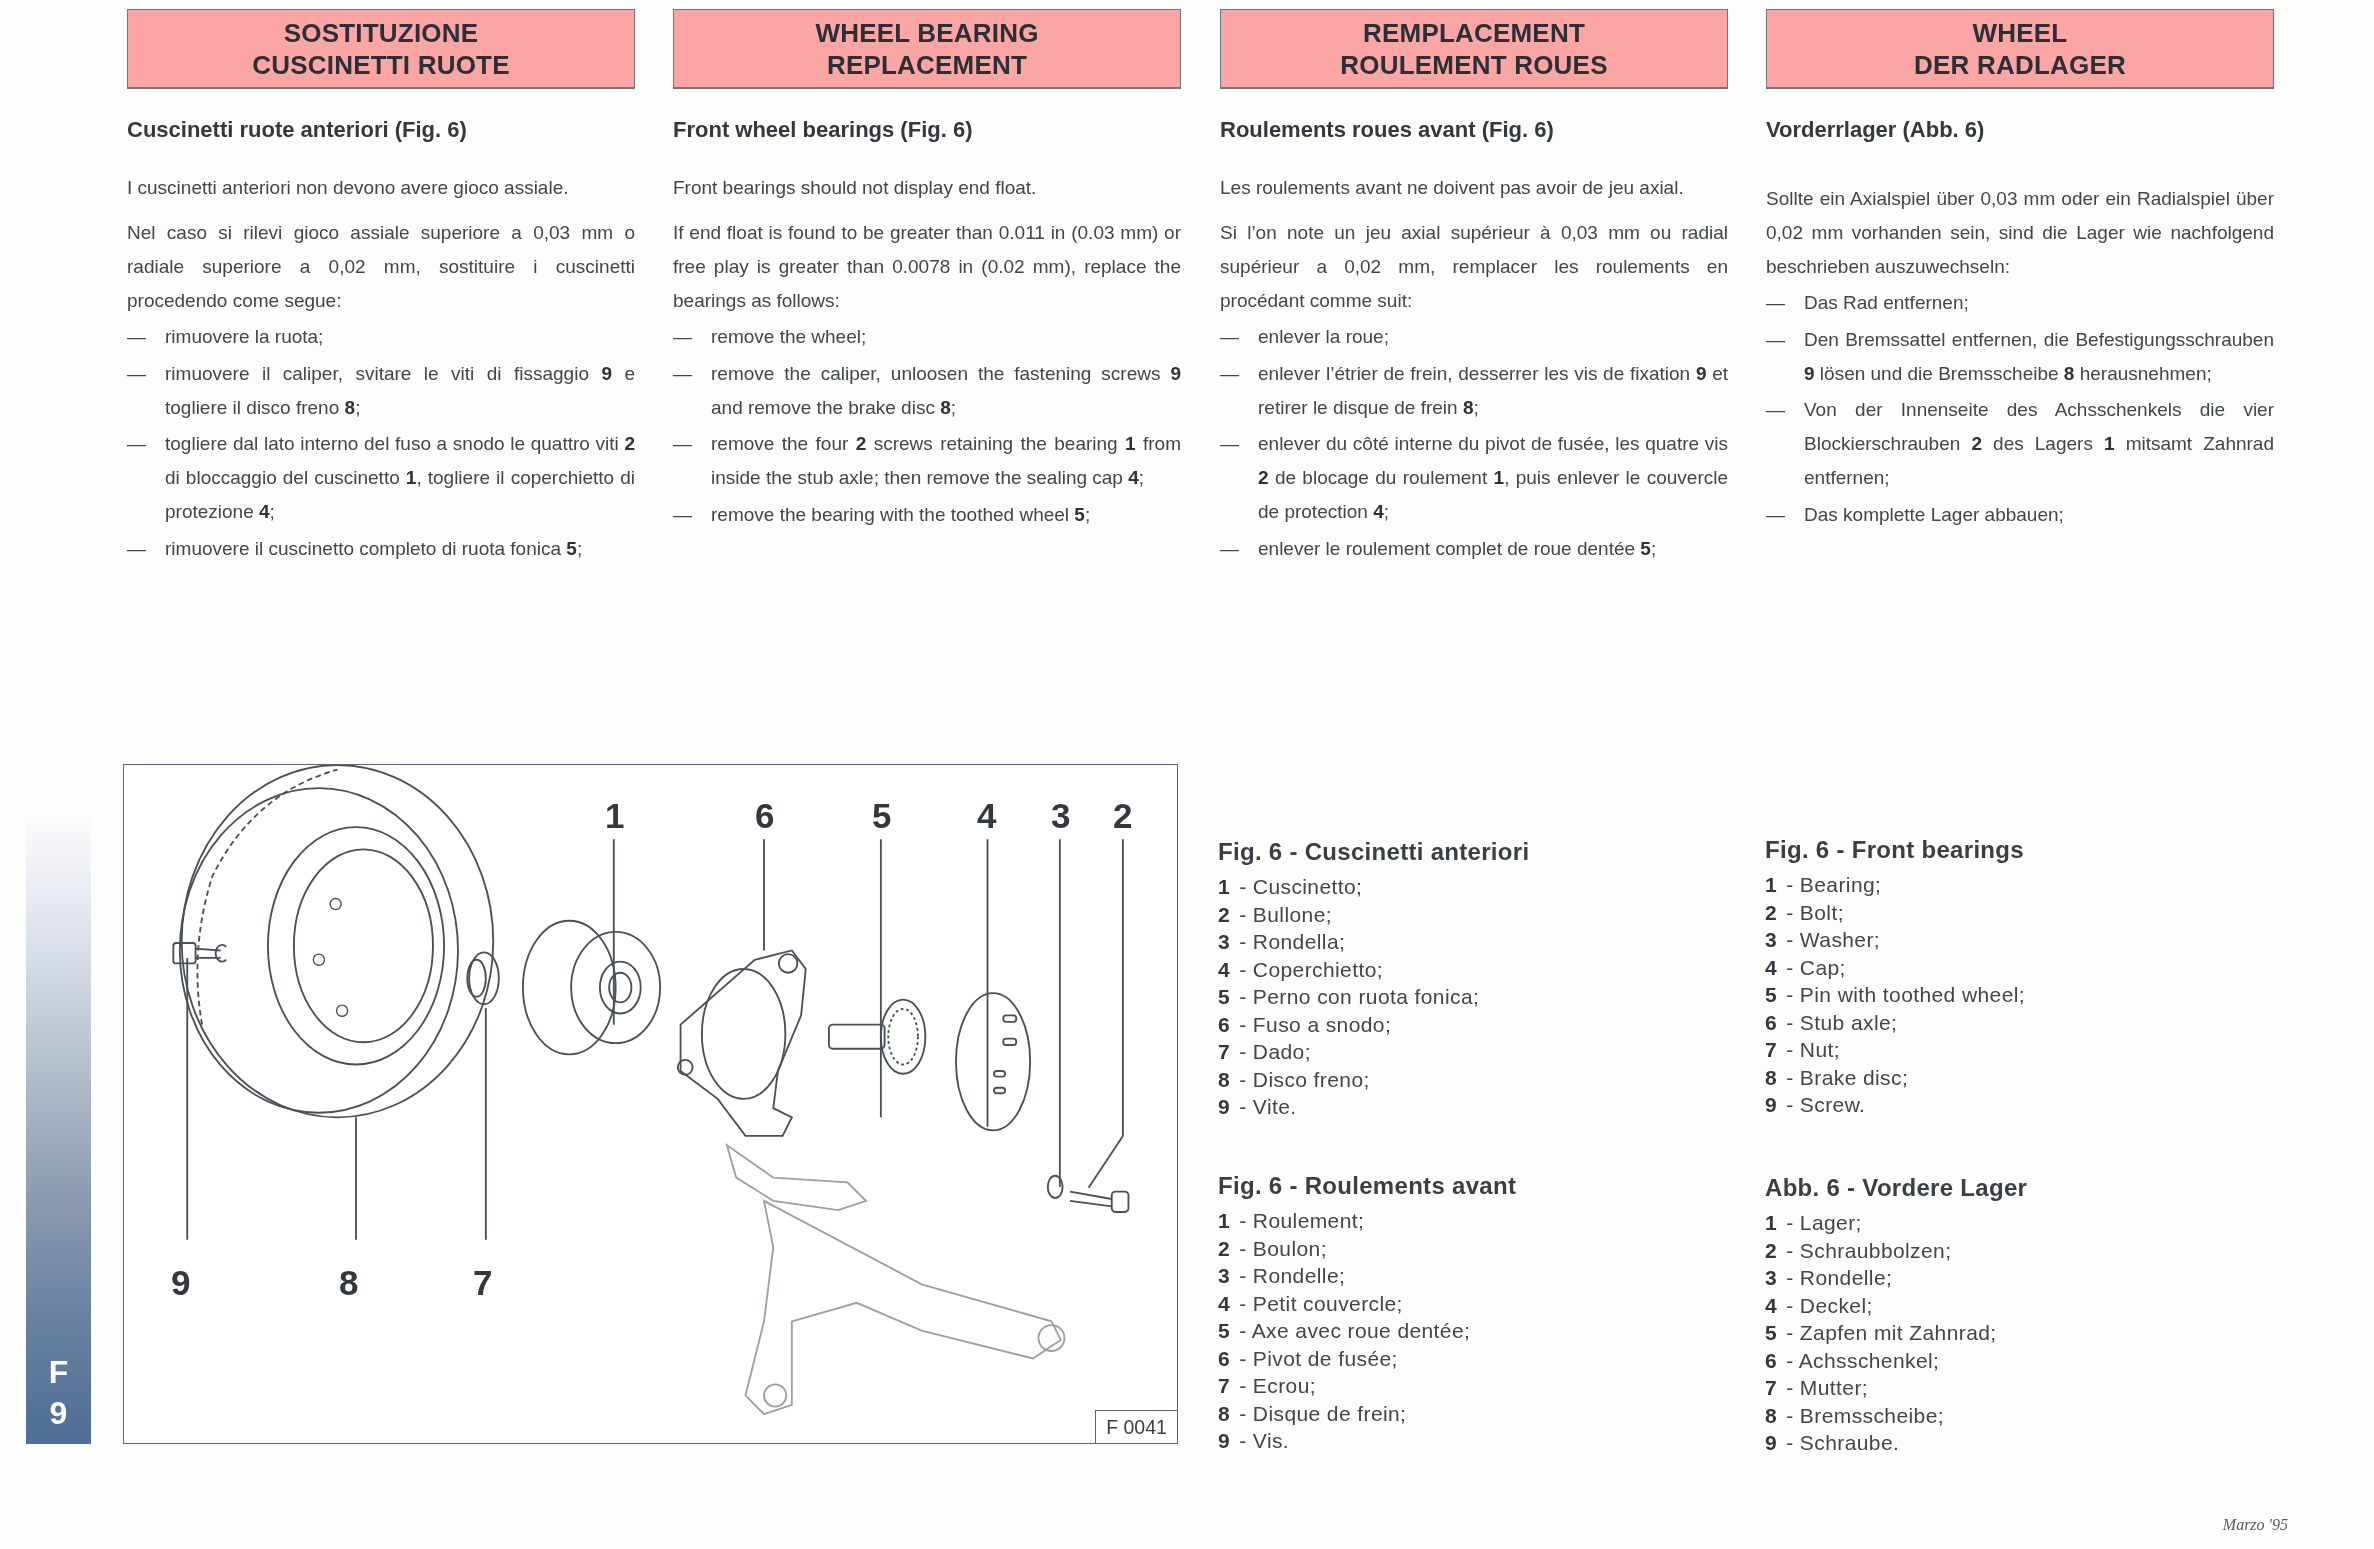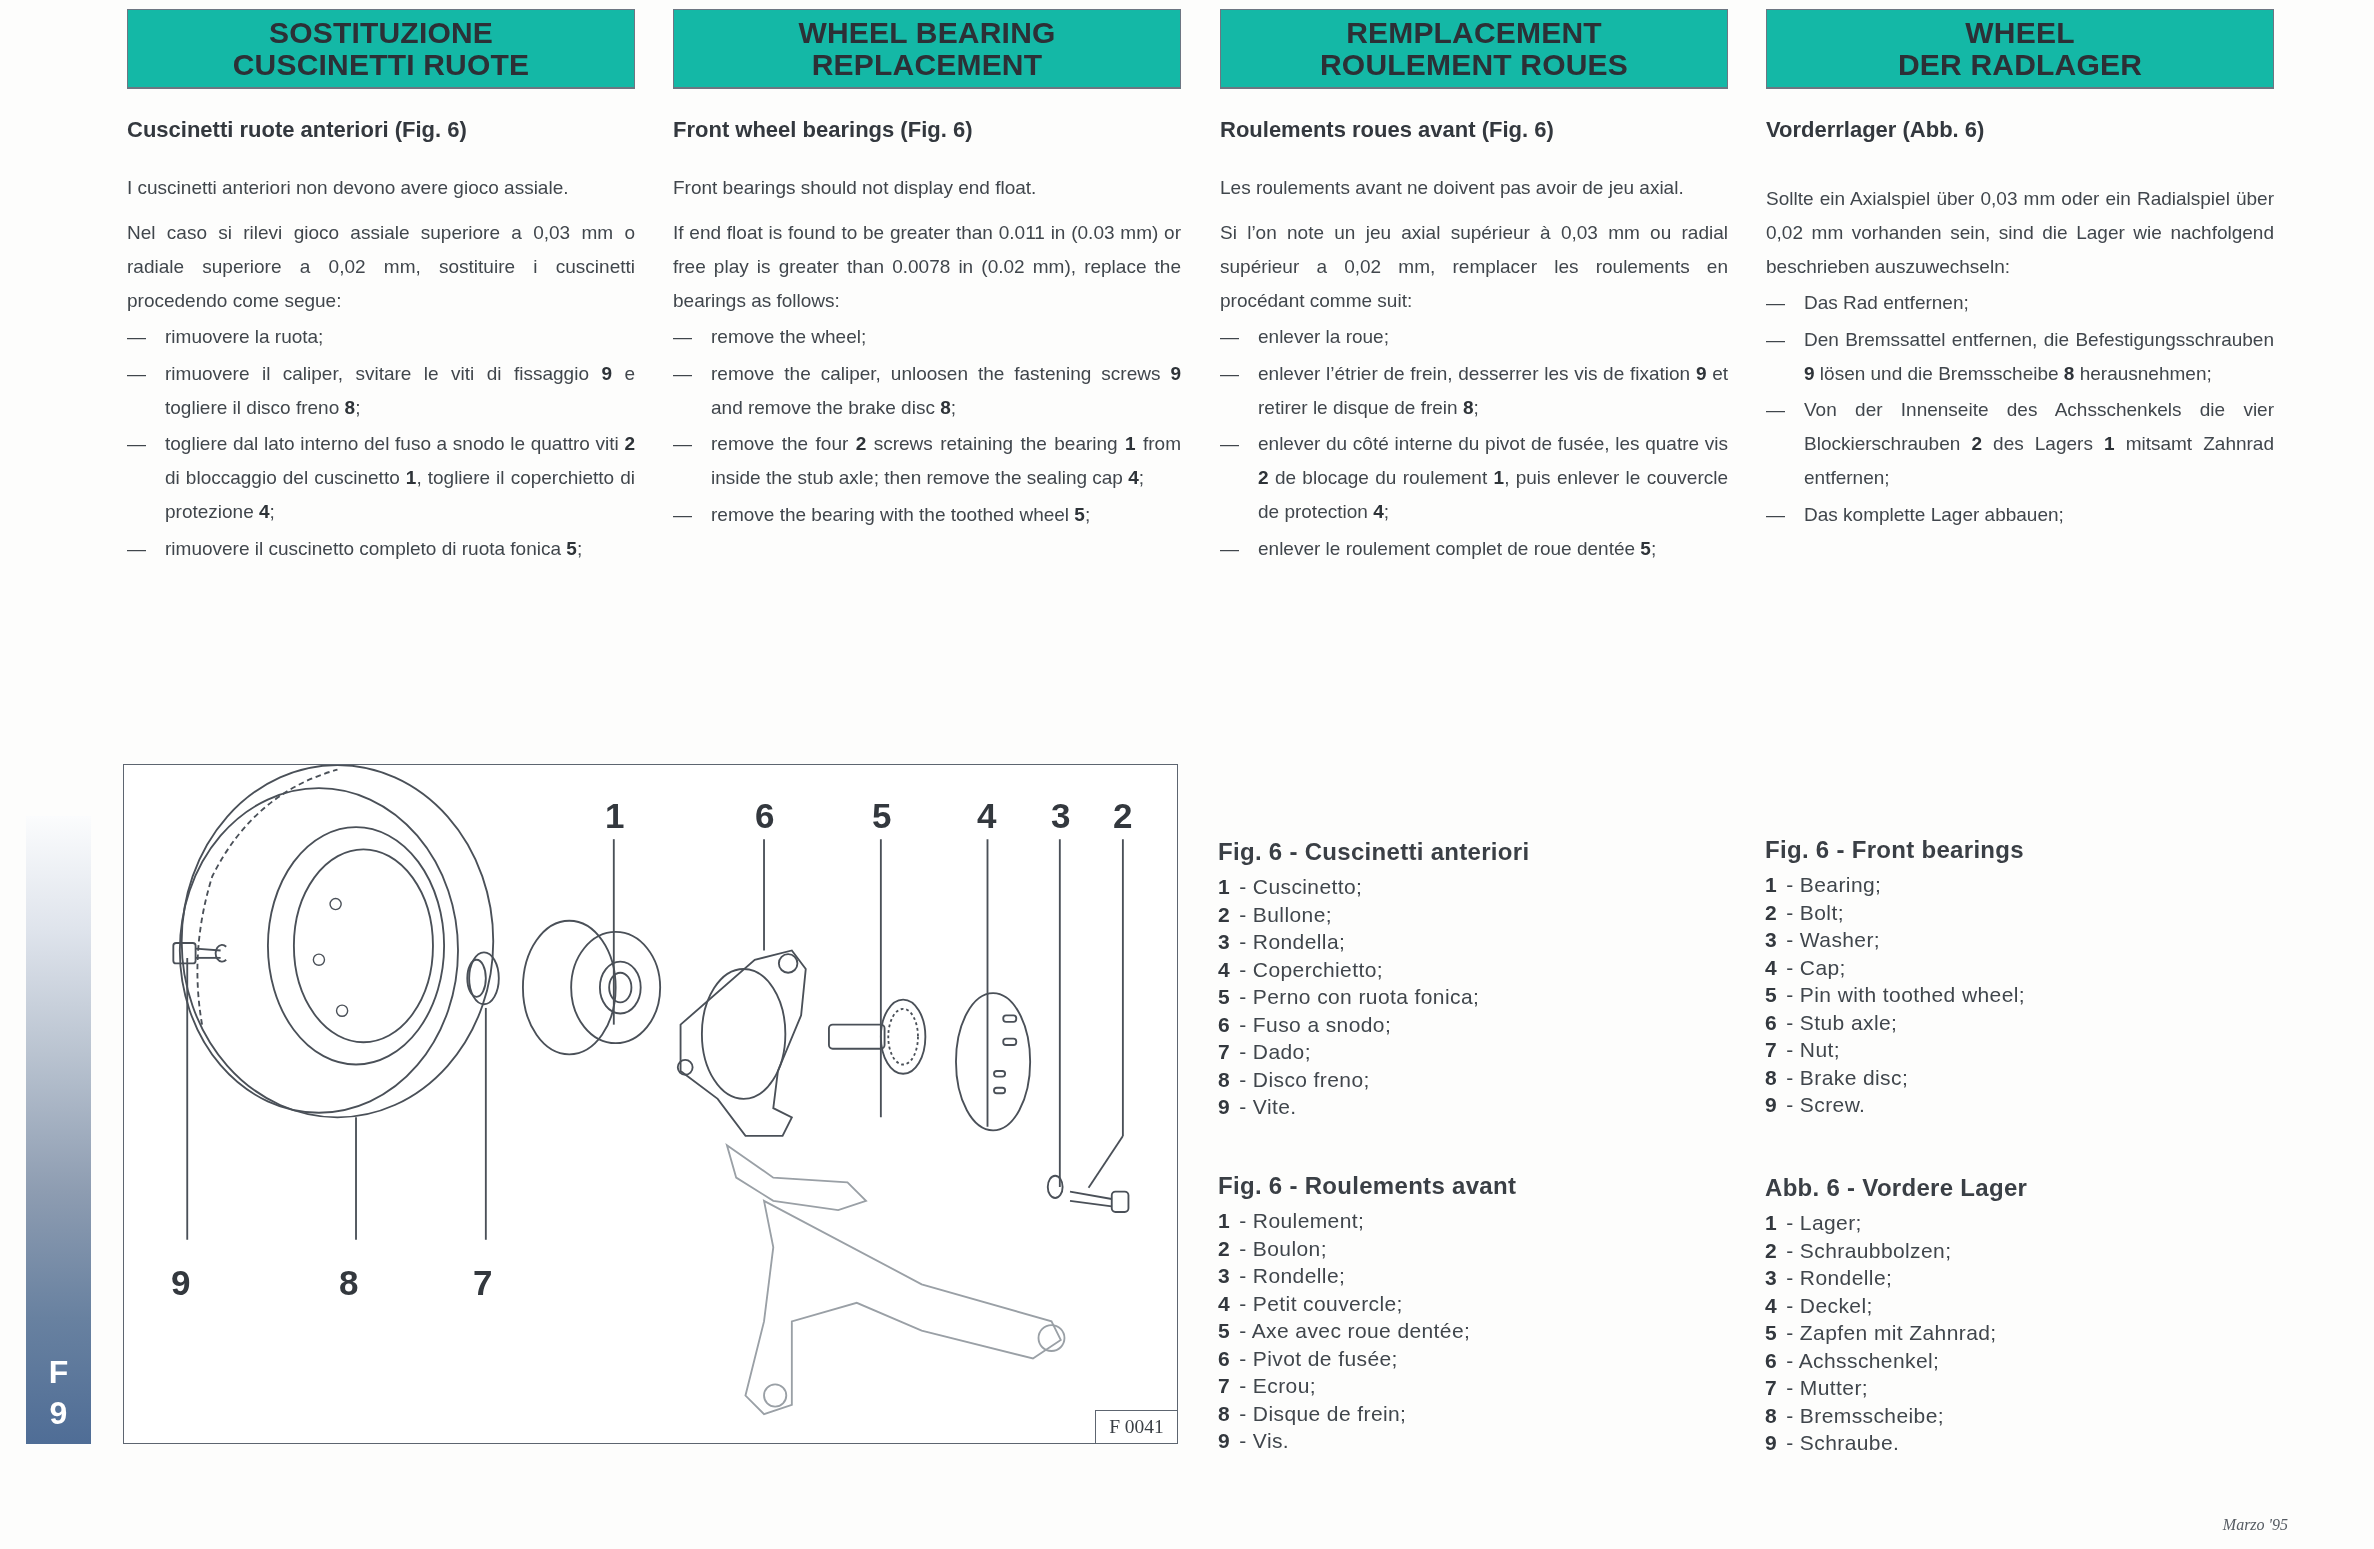--- a/index.html
+++ b/index.html
@@ -7,23 +7,23 @@
   body { position: relative; font-family: "Liberation Sans", sans-serif; color: #3c4248; }
 
   .col { position: absolute; top: 0; width: 508px; }
   .col-it { left: 127px; }
   .col-en { left: 673px; }
   .col-fr { left: 1220px; }
   .col-de { left: 1766px; }
 
   .hdr-box {
     position: absolute; top: 9.3px; left: 0; width: 508px; height: 80px;
-    background: #14b8a6; border: 1.9px solid #6d7682; border-top-width: 1.9px; border-bottom-width: 2.8px;
+    background: #fca5a5; border: 1.9px solid #6d7682; border-top-width: 1.9px; border-bottom-width: 2.8px;
     display: flex; flex-direction: column; align-items: center; justify-content: center;
-    font-weight: bold; font-size: 30px; line-height: 32px; color: #2c3036; text-align: center;
+    font-weight: bold; font-size: 26px; line-height: 32px; color: #2c3036; text-align: center;
     letter-spacing: 0.2px;
   }
   .hdr-box span { display: block; }
 
   .subhead {
     position: absolute; top: 117px; left: 0; width: 508px;
     font-weight: bold; font-size: 22px; color: #33383e; white-space: nowrap;
   }
 
   .body-text {
@@ -47,21 +47,21 @@
   
   .figure {
     position: absolute; left: 123px; top: 764px; width: 1055px; height: 680px;
     border: 1.9px solid #5d6570; background: #ffffff;
   }
   .figure svg { position: absolute; left: 0; top: 0; }
   .callout { position: absolute; font-weight: bold; font-size: 35px; color: #33383e; }
   .fig-code {
     position: absolute; right: 0; bottom: 0; width: 82px; height: 33px;
     border-left: 1.9px solid #5d6570; border-top: 1.9px solid #5d6570;
-    font-family: Liberation Serif, serif; font-size: 19.5px; color: #3a3f45;
+    font-family: Liberation Sans, sans-serif; font-size: 19.5px; color: #3a3f45;
     display: flex; align-items: center; justify-content: center; text-align: center;
   }
 
   
   .legend { position: absolute; width: 501px; color: #40464c; }
   .legend .ltitle { font-weight: bold; font-size: 24px; color: #3a3f45; margin-bottom: 7.4px; letter-spacing: 0.3px; }
   .legend .litem { font-size: 21px; line-height: 27.5px; letter-spacing: 0.4px; }
   .legend .litem b { display: inline-block; width: 15px; color: #33383e; }
   .leg-it { left: 1218px; top: 838px; }
   .leg-fr { left: 1218px; top: 1172px; }

